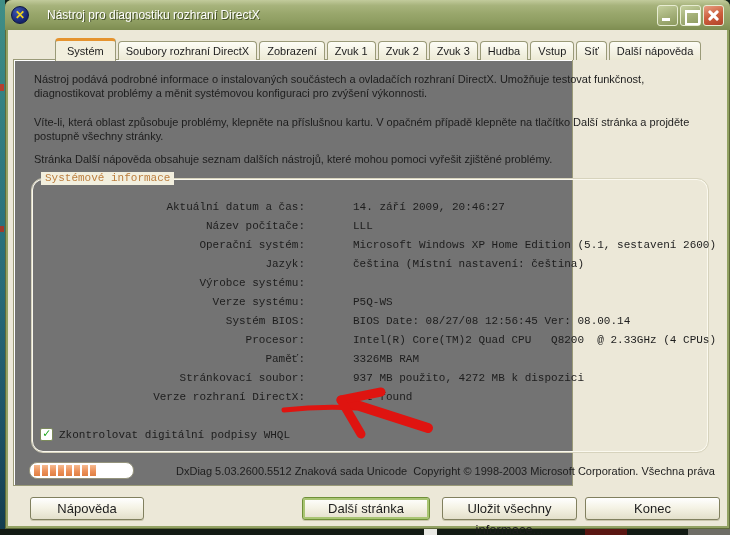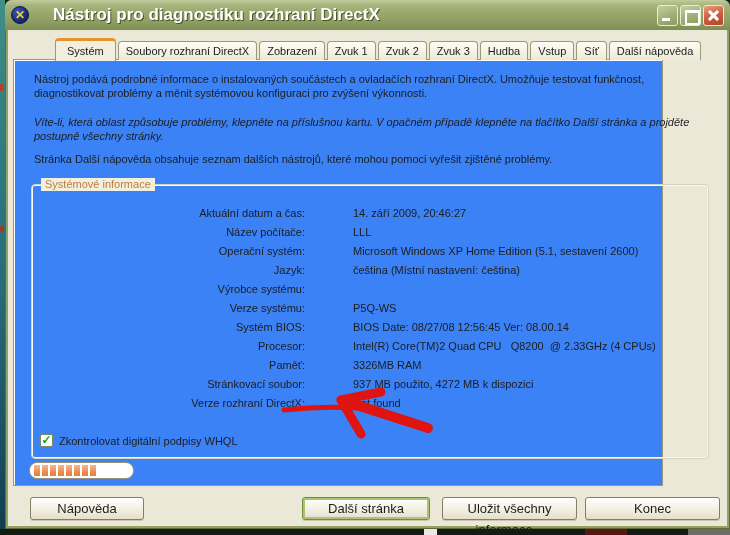--- a/index.html
+++ b/index.html
@@ -20,21 +20,21 @@
   .window{position:absolute;left:5px;top:0;width:725px;height:529px;
     background:#93a264;border-radius:7px 7px 0 0;
     box-shadow:0 0 0 1px #5f6b39 inset;}
   .titlebar{position:absolute;left:0;top:0;right:0;height:30px;border-radius:7px 7px 0 0;
     background:linear-gradient(180deg,#c2cb9c 0%,#a7b37c 18%,#99a76c 45%,#8d9c60 75%,#7e8d51 100%);
     display:flex;align-items:center;padding:0 6px;}
   .title-icon{width:18px;height:18px;border-radius:50%;
     background:radial-gradient(circle at 35% 30%,#3c55b4,#16246b 70%);
     border:1px solid #0d1745;color:#f2d41c;font-weight:bold;font-size:12px;
     display:flex;align-items:center;justify-content:center;line-height:1;flex:0 0 auto;}
-  .title-text{color:#ffffff;font-size:17px;font-weight:bold;margin-left:24px;
+  .title-text{color:#ffffff;font-size:12px;font-weight:normal;margin-left:18px;
     text-shadow:1px 1px 0 rgba(62,73,35,0.9);white-space:nowrap;overflow:hidden;flex:1;}
   .tb-btns{display:flex;gap:2px;flex:0 0 auto;}
   .tb-btn{width:21px;height:21px;border-radius:3px;border:1px solid #e7ecd2;position:relative;}
   .btn-min,.btn-max{background:linear-gradient(160deg,#c4cf9d 0%,#a2ae77 55%,#8c9a5e 100%);}
   .btn-min::after{content:"";position:absolute;left:4px;bottom:4px;width:8px;height:3px;background:#fff;}
   .btn-max::after{content:"";position:absolute;left:4px;top:4px;width:11px;height:10px;
     border:2px solid #fff;border-top-width:3px;}
   .btn-close{background:linear-gradient(160deg,#e79f83 0%,#cd5f3d 50%,#b2432a 100%);}
   .btn-close::before,.btn-close::after{content:"";position:absolute;left:3px;top:8px;width:13px;height:3px;
     background:#fff;border-radius:1px;}
@@ -44,29 +44,29 @@
   .client{position:absolute;left:3px;top:30px;right:3px;bottom:3px;background:#ece8d8;}
 
   
   .tab-strip{position:absolute;left:5px;top:7px;height:23px;display:flex;align-items:flex-end;gap:2px;z-index:3;padding-left:42px;}
   .tab{height:19px;padding:0 7px;font-size:11px;color:#1c1c1c;line-height:18px;white-space:nowrap;
     background:linear-gradient(180deg,#fdfdf6,#ece9d4);
     border:1px solid #9a9a78;border-bottom:none;border-radius:4px 4px 0 0;}
   .tab.active{height:23px;line-height:21px;padding:0 11px;background:#f2efde;
     border-top:3px solid #e5932f;margin-bottom:-1px;position:relative;z-index:4;}
 
-  .tab-page{position:absolute;left:5px;top:29px;width:650px;height:427px;
-    background:#3b82f6;border:1px solid #9a9a78;box-shadow:1px 1px 0 #fff inset;}
+  .tab-page{position:absolute;left:5px;top:29px;width:560px;height:427px;
+    background:#737373;border:1px solid #9a9a78;box-shadow:1px 1px 0 #fff inset;}
 
   .para{position:absolute;left:20px;width:672px;font-size:11px;line-height:14px;color:#1d1d1d;}
-  #p1{top:12px;} #p2{top:55px;font-style:italic;} #p3{top:92px;}
-
-  
-  .groupbox{position:absolute;left:17px;top:124px;width:678px;height:275px;
-    border:1px solid #d7d3bd;border-radius:4px;box-shadow:0 0 0 1px #fbf9ef inset;}
+  #p1{top:12px;} #p2{top:55px;} #p3{top:92px;}
+
+  
+  .groupbox{position:absolute;left:17px;top:118px;width:678px;height:275px;
+    border:1px solid #d7d3bd;border-radius:12px;box-shadow:0 0 0 1px #fbf9ef inset;font-family:Liberation Mono, monospace;}
   .group-label{position:absolute;left:9px;top:-7px;background:#f2efde;padding:0 4px;
     font-size:11px;color:#bc7e3e;line-height:13px;}
   .info-rows{position:absolute;left:0;top:22px;width:100%;}
   .info-row{height:19px;font-size:11px;display:flex;}
   .info-label{width:273px;text-align:right;color:#1d1d1d;flex:0 0 auto;padding-left:16px;}
   .info-value{padding-left:8px;color:#1d1d1d;white-space:pre;margin-left:40px;}
   .whql{position:absolute;left:8px;top:249px;display:flex;align-items:center;font-size:11px;color:#1d1d1d;}
   .checkbox{width:13px;height:13px;background:#fff;border:1px solid #7b8a5a;border-radius:2px;
     color:#17a317;font-size:12px;font-weight:bold;line-height:11px;text-align:center;margin-right:6px;}
 
@@ -192,20 +192,21 @@
             <span class="seg"></span>
             <span class="seg"></span>
             <span class="seg"></span>
             <span class="seg"></span>
             <span class="seg"></span>
             <span class="seg"></span>
             <span class="seg"></span>
             <span class="seg"></span>
           </span>
         </div>
+      <div class="status-text">DxDiag 5.03.2600.5512 Znaková sada Unicode  Copyright © 1998-2003 Microsoft Corporation. Všechna práva</div>
     </div>
 
     <div class="btn" id="btn-help">Nápověda</div>
     <div class="btn" id="btn-next">Další stránka</div>
     <div class="btn" id="btn-save">Uložit všechny informace...</div>
     <div class="btn" id="btn-exit">Konec</div>
   </div>
 </div>
 
 <svg class="annotation" viewBox="0 0 730 535">

